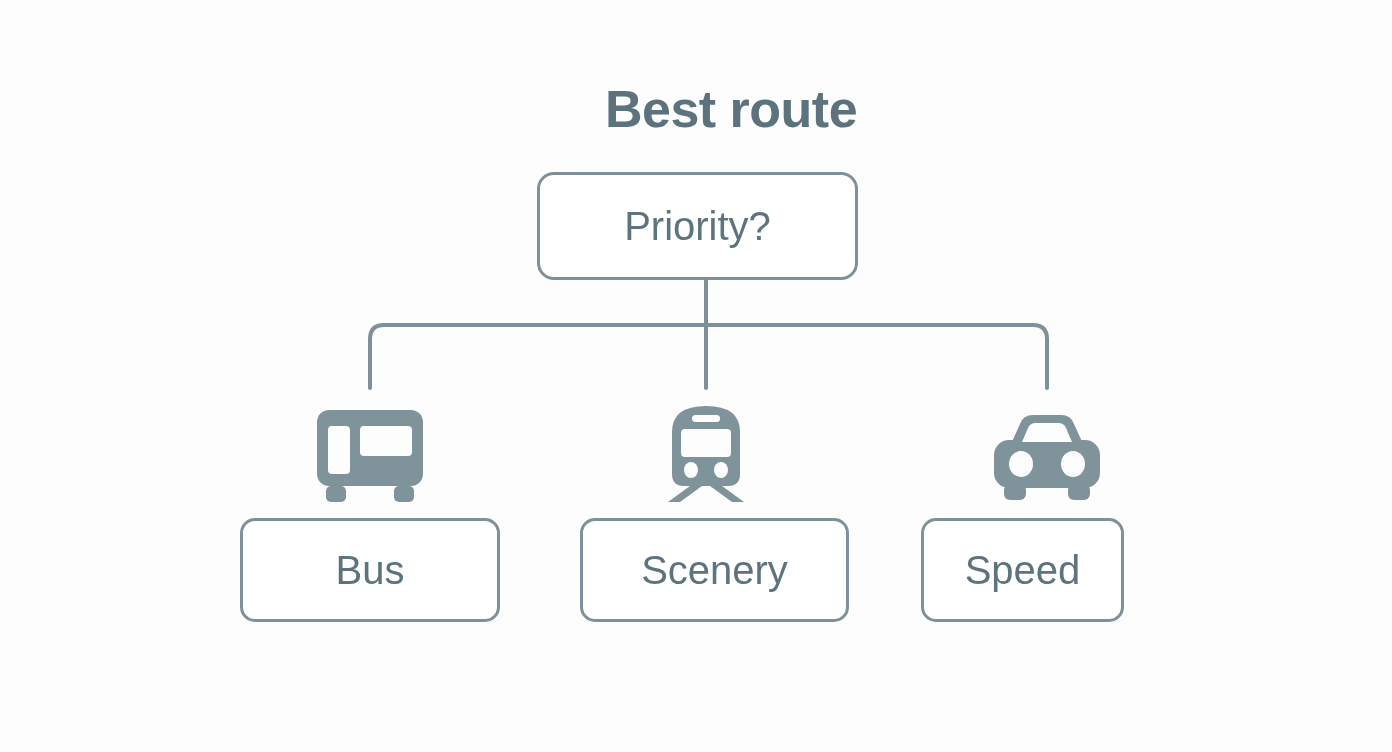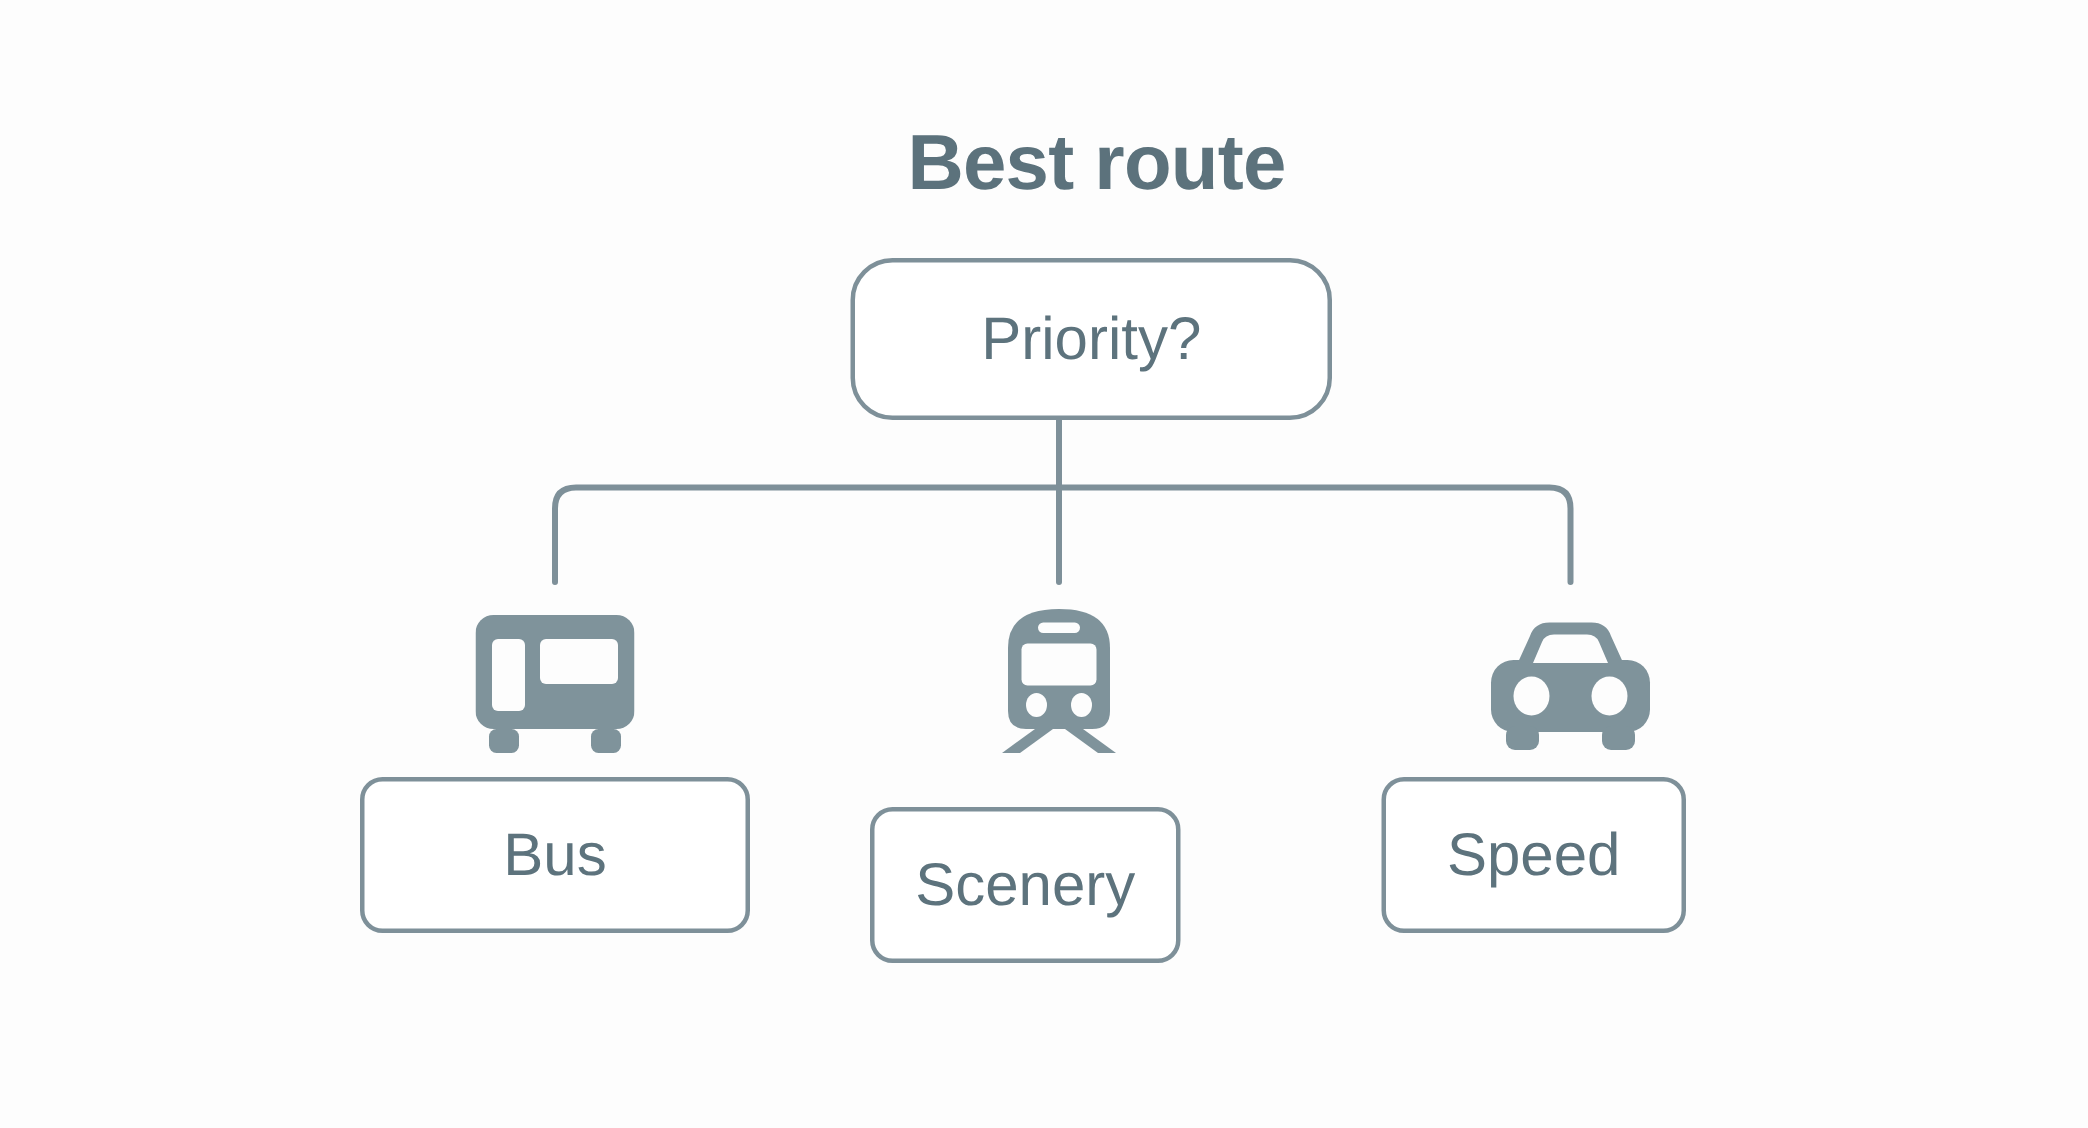--- a/index.html
+++ b/index.html
@@ -52,35 +52,35 @@
     background: #ffffff;
     border: 3px solid #7e9099;
     border-radius: 15px;
     display: flex;
     align-items: center;
     justify-content: center;
     color: #5d737d;
     white-space: nowrap;
   }
   #root-node {
-    left: 567px;
+    left: 537px;
     top: 172px;
     width: 321px;
     height: 108px;
     font-size: 40px;
-    border-radius: 28px;
+    border-radius: 17px;
   }
   .leaf-node {
     top: 518px;
     height: 104px;
     font-size: 40px;
     text-align: center;
   }
   #leaf-node-0 { left: 240px;  width: 260px; }
-  #leaf-node-1 { left: 580px;  width: 207px; margin-top: 20px; }
+  #leaf-node-1 { left: 580px;  width: 269px; }
   #leaf-node-2 { left: 921px;  width: 203px; }
 
   
   .node-icon {
     position: absolute;
     top: 398px;
     width: 120px;
     height: 104px;
     display: flex;
     align-items: flex-end;

